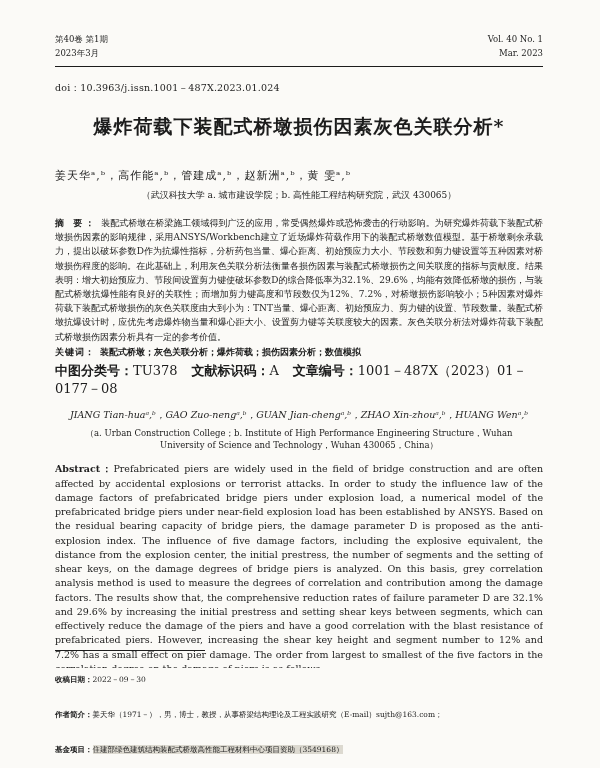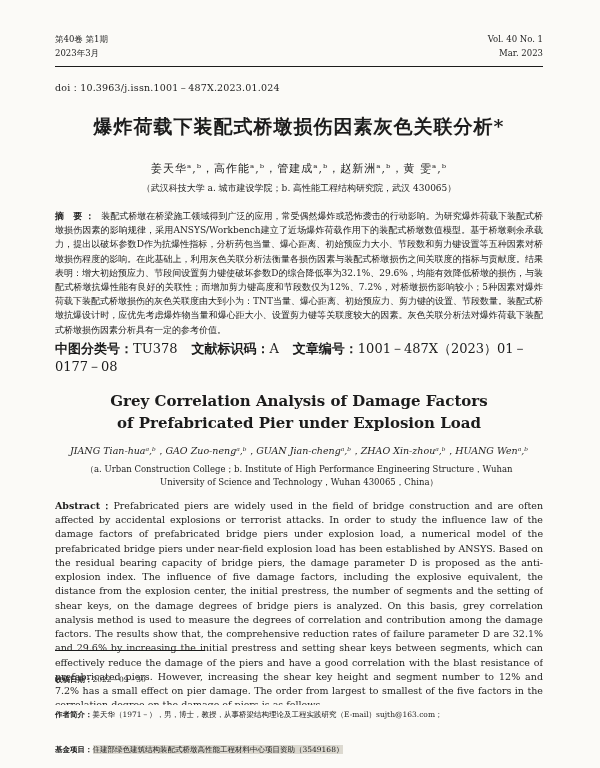--- a/index.html
+++ b/index.html
@@ -19,21 +19,21 @@
   .jh-side { font-size: 8.5px; line-height: 1.7; color: #222; }
   .jh-side.right { text-align: right; }
   .jh-center { text-align: center; }
   .jh-title-cn { font-size: 18px; font-weight: bold; letter-spacing: 10px; padding-left: 10px; }
   .jh-title-en { font-size: 12.5px; font-weight: bold; letter-spacing: 2.5px; margin-top: 1px; }
   .jh-rule { border: none; border-top: 1.6px solid #1c1c1c; margin-top: 5px; }
   
   .doi { font-size: 9.5px; margin-top: 15px; letter-spacing: 0.2px; }
   
   .title-cn { text-align: center; font-size: 19px; font-weight: bold; margin-top: 19px; letter-spacing: 1px; }
-  .authors-cn { text-align: center; font-size: 11px; margin-top: 21px; letter-spacing: 1px; }
+  .authors-cn { font-size: 11px; margin-top: 28px; letter-spacing: 1px; }
   .affil-cn { text-align: center; font-size: 9px; margin-top: 6px; color: #222; }
   
   .abstract-cn { font-size: 9px; line-height: 1.58; text-align: justify; margin-top: 14px; }
   .abstract-cn .lbl { font-weight: bold; letter-spacing: 3px; margin-right: 4px; }
   .kw-line { font-size: 9px; font-weight: bold; margin-top: 2px; }
   .kw-line .lbl { letter-spacing: 1px; margin-right: 5px; }
   .clc-line { font-size: 13px; margin-top: 3px; }
   .clc-line .lbl { font-weight: bold; }
   .clc-line .val { margin-right: 14px; }
   
@@ -67,29 +67,26 @@
   <hr class="jh-rule">
 
   <div class="doi">doi：10.3963/j.issn.1001－487X.2023.01.024</div>
 
   <h1 class="title-cn">爆炸荷载下装配式桥墩损伤因素灰色关联分析*</h1>
   <div class="authors-cn">姜天华ᵃ,ᵇ，高作能ᵃ,ᵇ，管建成ᵃ,ᵇ，赵新洲ᵃ,ᵇ，黄 雯ᵃ,ᵇ</div>
   <div class="affil-cn">（武汉科技大学 a. 城市建设学院；b. 高性能工程结构研究院，武汉 430065）</div>
 
   <p class="abstract-cn"><span class="lbl">摘 要：</span><span>装配式桥墩在桥梁施工领域得到广泛的应用，常受偶然爆炸或恐怖袭击的行动影响。为研究爆炸荷载下装配式桥墩损伤因素的影响规律，采用ANSYS/Workbench建立了近场爆炸荷载作用下的装配式桥墩数值模型。基于桥墩剩余承载力，提出以破坏参数D作为抗爆性指标，分析药包当量、爆心距离、初始预应力大小、节段数和剪力键设置等五种因素对桥墩损伤程度的影响。在此基础上，利用灰色关联分析法衡量各损伤因素与装配式桥墩损伤之间关联度的指标与贡献度。结果表明：增大初始预应力、节段间设置剪力键使破坏参数D的综合降低率为32.1%、29.6%，均能有效降低桥墩的损伤，与装配式桥墩抗爆性能有良好的关联性；而增加剪力键高度和节段数仅为12%、7.2%，对桥墩损伤影响较小；5种因素对爆炸荷载下装配式桥墩损伤的灰色关联度由大到小为：TNT当量、爆心距离、初始预应力、剪力键的设置、节段数量。装配式桥墩抗爆设计时，应优先考虑爆炸物当量和爆心距大小、设置剪力键等关联度较大的因素。灰色关联分析法对爆炸荷载下装配式桥墩损伤因素分析具有一定的参考价值。</span></p>
 
+  <div class="kw-line"><span class="lbl">关键词：</span><span>装配式桥墩；灰色关联分析；爆炸荷载；损伤因素分析；数值模拟</span></div>
 
   <div class="clc-line">
     <span class="lbl">中图分类号：</span><span class="val">TU378</span><span class="lbl">文献标识码：</span><span class="val">A</span><span class="lbl">文章编号：</span><span class="val">1001－487X（2023）01－0177－08</span>
   </div>
 
-  <div class="title-en">
-    <div>Grey Correlation Analysis of Damage Factors</div>
-    <div>of Prefabricated Pier under Explosion Load</div>
-  </div>
   <div class="authors-en">JIANG Tian-huaᵃ,ᵇ，GAO Zuo-nengᵃ,ᵇ，GUAN Jian-chengᵃ,ᵇ，ZHAO Xin-zhouᵃ,ᵇ，HUANG Wenᵃ,ᵇ</div>
   <div class="affil-en">（a. Urban Construction College；b. Institute of High Performance Engineering Structure，Wuhan University of Science and Technology，Wuhan 430065，China）</div>
 
   <p class="abstract-en"><span class="lbl">Abstract：</span><span>Prefabricated piers are widely used in the field of bridge construction and are often affected by accidental explosions or terrorist attacks. In order to study the influence law of the damage factors of prefabricated bridge piers under explosion load, a numerical model of the prefabricated bridge piers under near-field explosion load has been established by ANSYS. Based on the residual bearing capacity of bridge piers, the damage parameter D is proposed as the anti-explosion index. The influence of five damage factors, including the explosive equivalent, the distance from the explosion center, the initial prestress, the number of segments and the setting of shear keys, on the damage degrees of bridge piers is analyzed. On this basis, grey correlation analysis method is used to measure the degrees of correlation and contribution among the damage factors. The results show that, the comprehensive reduction rates of failure parameter D are 32.1% and 29.6% by increasing the initial prestress and setting shear keys between segments, which can effectively reduce the damage of the piers and have a good correlation with the blast resistance of prefabricated piers. However, increasing the shear key height and segment number to 12% and 7.2% has a small effect on pier damage. The order from largest to smallest of the five factors in the correlation degree on the damage of piers is as follows.</span></p>
 
   <div class="footnote">
     <hr class="fn-rule">
     <div class="fn-line"><span class="lbl">收稿日期：</span><span>2022－09－30</span></div>
     <div class="fn-line"><span class="lbl">作者简介：</span><span>姜天华（1971－），男，博士，教授，从事桥梁结构理论及工程实践研究（E-mail）sujth@163.com；</span></div>
     <div class="fn-line fund"><span class="lbl">基金项目：</span><span class="txt">住建部绿色建筑结构装配式桥墩高性能工程材料中心项目资助（3549168）</span></div>

